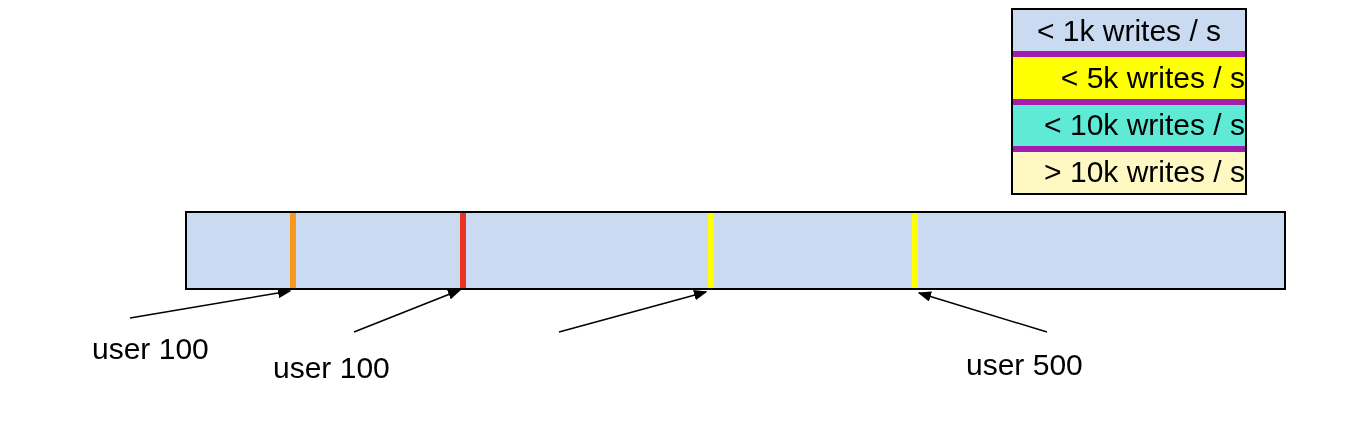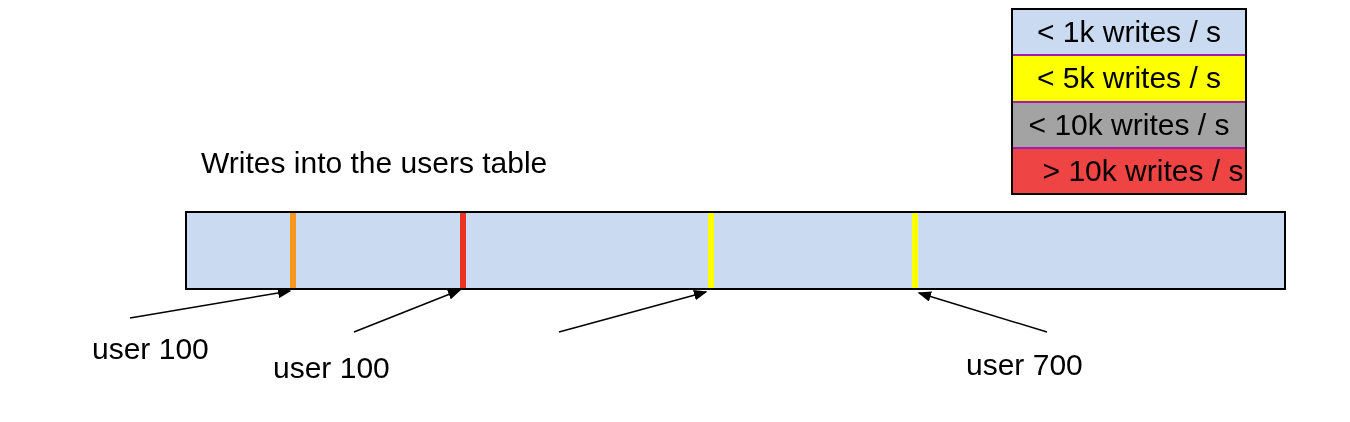--- a/index.html
+++ b/index.html
@@ -48,21 +48,22 @@
     display: flex;
     align-items: center;
     justify-content: center;
     font-size: 30px;
     line-height: 30px;
     color: #000000;
     box-sizing: border-box;
     white-space: nowrap;
   }
   .legend-row + .legend-row {
-    border-top: 2px solid #a21caf;
+    border-top: 6px solid #a21caf;
+    justify-content: flex-end;
   }
   .bar {
     position: absolute;
     left: 185px;
     top: 211px;
     width: 1101px;
     height: 79px;
     border: 2px solid #000000;
     box-sizing: border-box;
   }
@@ -98,41 +99,40 @@
       <marker id="ah" markerWidth="9" markerHeight="7" refX="8" refY="3.5" orient="auto" markerUnits="strokeWidth">
         <polygon points="0 0, 9 3.5, 0 7" fill="#000000"></polygon>
       </marker>
     </defs>
     <line x1="130" y1="318" x2="290" y2="291" stroke="#000000" stroke-width="1.5" marker-end="url(#ah)"></line>
     <line x1="354" y1="332" x2="460" y2="290" stroke="#000000" stroke-width="1.5" marker-end="url(#ah)"></line>
     <line x1="559" y1="332" x2="706" y2="292" stroke="#000000" stroke-width="1.5" marker-end="url(#ah)"></line>
     <line x1="1047" y1="332" x2="919" y2="293" stroke="#000000" stroke-width="1.5" marker-end="url(#ah)"></line>
   </svg>
 
-  <div class="title">Writes into the users table</div>
 
   <div class="legend">
     <div class="legend-row" style="background-color: rgb(202, 219, 241);">
       <span>&lt; 1k writes / s</span>
     </div>
     <div class="legend-row" style="background-color: rgb(254, 255, 0);">
       <span>&lt; 5k writes / s</span>
     </div>
-    <div class="legend-row" style="background-color: #a3a3a3;">
+    <div class="legend-row" style="background-color: #5eead4;">
       <span>&lt; 10k writes / s</span>
     </div>
-    <div class="legend-row" style="background-color: #ef4444; padding-left: 28px;">
+    <div class="legend-row" style="background-color: #fef9c3; padding-left: 28px;">
       <span>&gt; 10k writes / s</span>
     </div>
   </div>
 
   <div class="bar" style="background-color: rgb(202, 219, 241);">
     <div class="stripe stripe-1" style="background-color: rgb(245, 152, 30);"></div>
     <div class="stripe stripe-2" style="background-color: rgb(235, 51, 35);"></div>
     <div class="stripe stripe-3" style="background-color: rgb(254, 255, 0);"></div>
     <div class="stripe stripe-4" style="background-color: rgb(254, 255, 0);"></div>
   </div>
 
   <div class="callout callout-1">user 100</div>
   <div class="callout callout-2">user 100</div>
-  <div class="callout callout-4">user 700</div>
+  <div class="callout callout-4">user 500</div>
 
 </div>
 
 </body></html>

